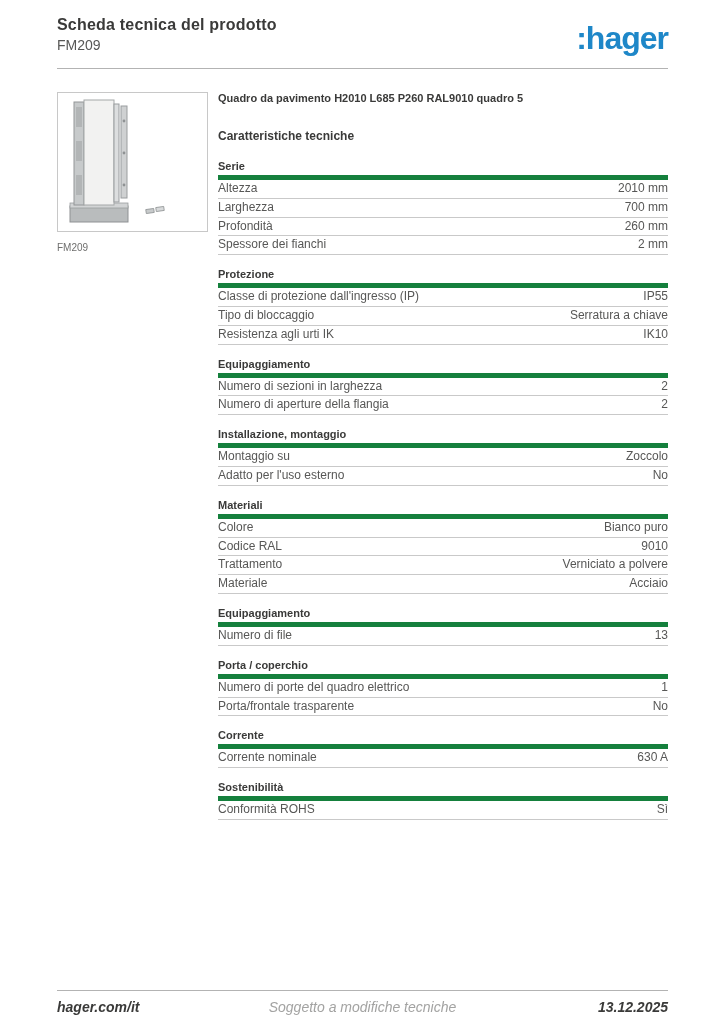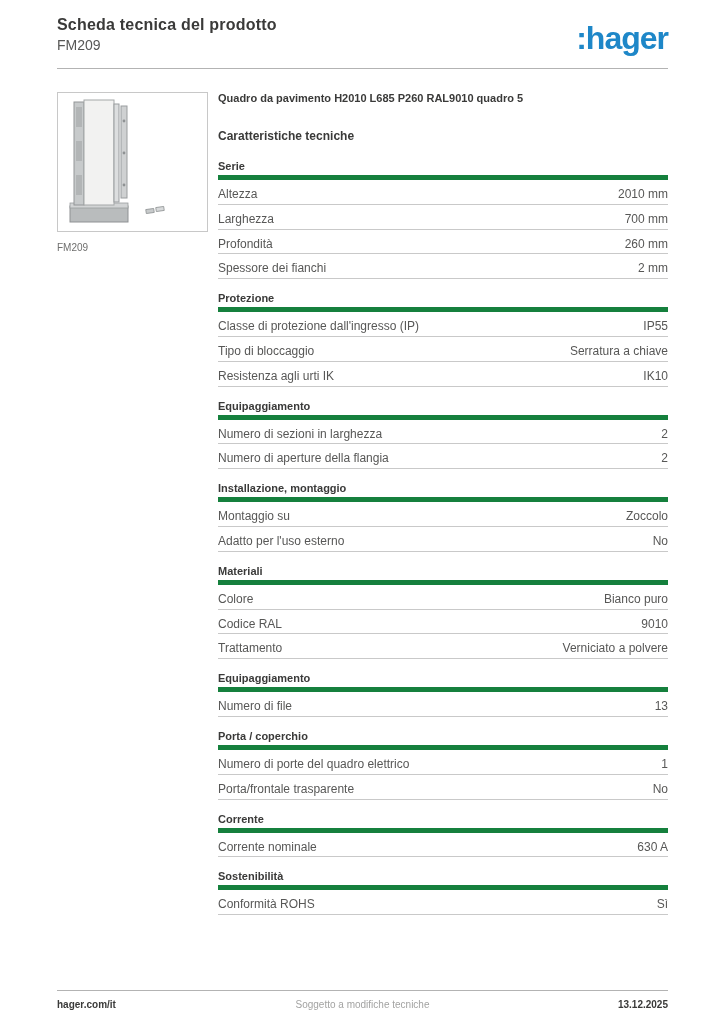--- a/index.html
+++ b/index.html
@@ -102,40 +102,41 @@
     display: flex;
     justify-content: space-between;
     align-items: baseline;
     padding: 2px 0 2px;
     border-bottom: 1px solid #c9c9c9;
     font-size: 12px;
     color: #575756;
     line-height: 1.15;
   }
   .spec-label { text-align: left; }
-  .spec-value { text-align: left; white-space: nowrap; margin-top: 6px; }
+  .spec-value { text-align: left; white-space: nowrap; }
 
   
   .footer-rule {
     position: absolute;
     left: 57px;
     right: 56px;
     top: 990px;
     height: 1px;
     background: #b3b3b3;
   }
   .footer {
     position: absolute;
     left: 57px;
     right: 56px;
     top: 999px;
     display: flex;
     justify-content: space-between;
     align-items: baseline;
-    font-size: 10px;
+    font-size: 14px;
+    font-style: italic;
   }
   .footer-left {
     font-weight: bold;
     color: #3a3a39;
     text-decoration: none;
   }
   .footer-center {
     color: #a3a3a2;
     position: absolute;
     left: 0; right: 0;
@@ -257,20 +258,24 @@
         <span class="spec-value">Bianco puro</span>
       </div>
       <div class="spec-row">
         <span class="spec-label">Codice RAL</span>
         <span class="spec-value">9010</span>
       </div>
       <div class="spec-row">
         <span class="spec-label">Trattamento</span>
         <span class="spec-value">Verniciato a polvere</span>
       </div>
+      <div class="spec-row">
+        <span class="spec-label">Materiale</span>
+        <span class="spec-value">Acciaio</span>
+      </div>
     </div>
 
     <div class="spec-section">
       <div class="section-title">Equipaggiamento</div>
       <div class="spec-row">
         <span class="spec-label">Numero di file</span>
         <span class="spec-value">13</span>
       </div>
     </div>
 

